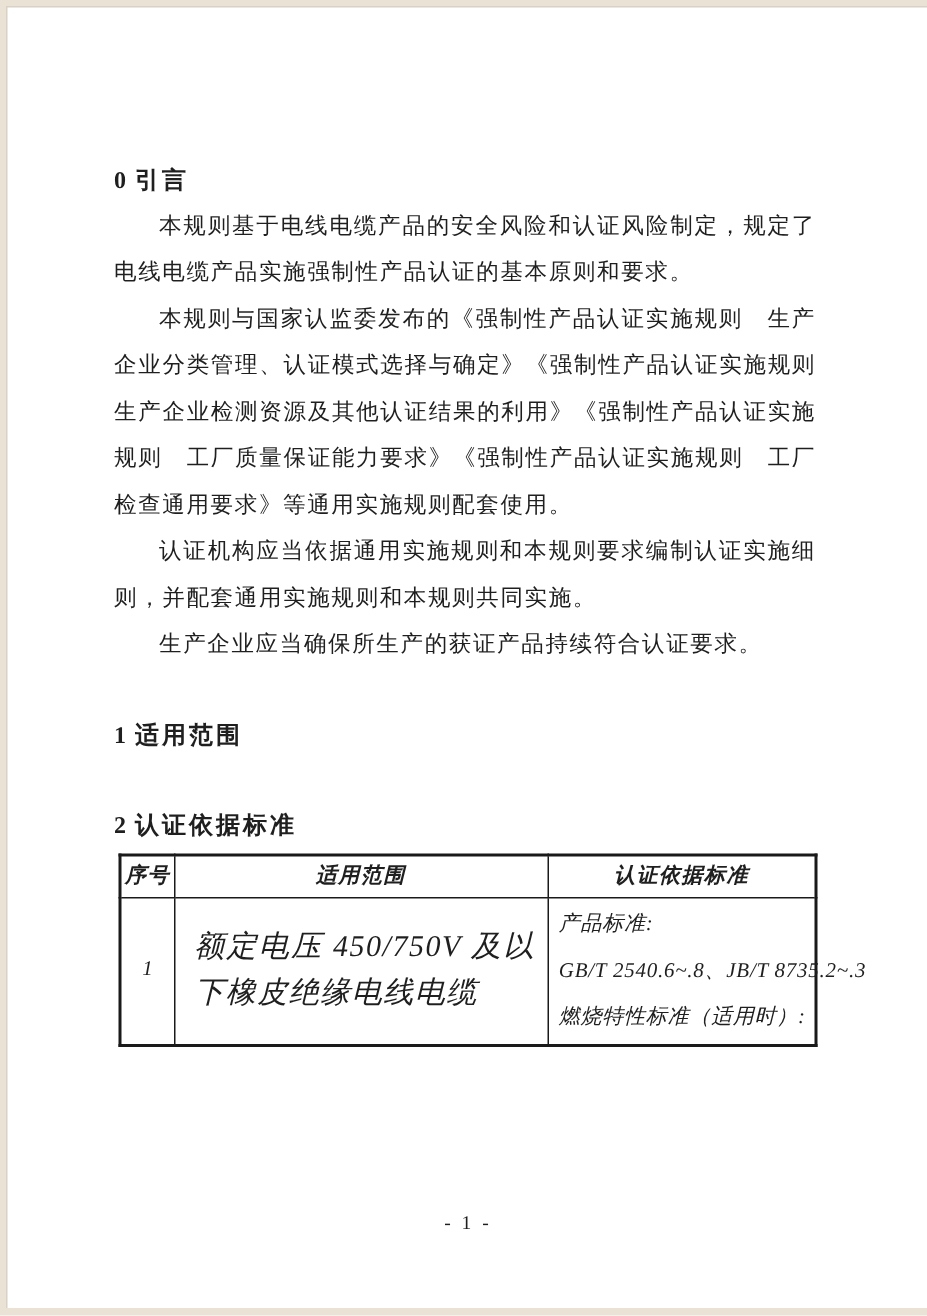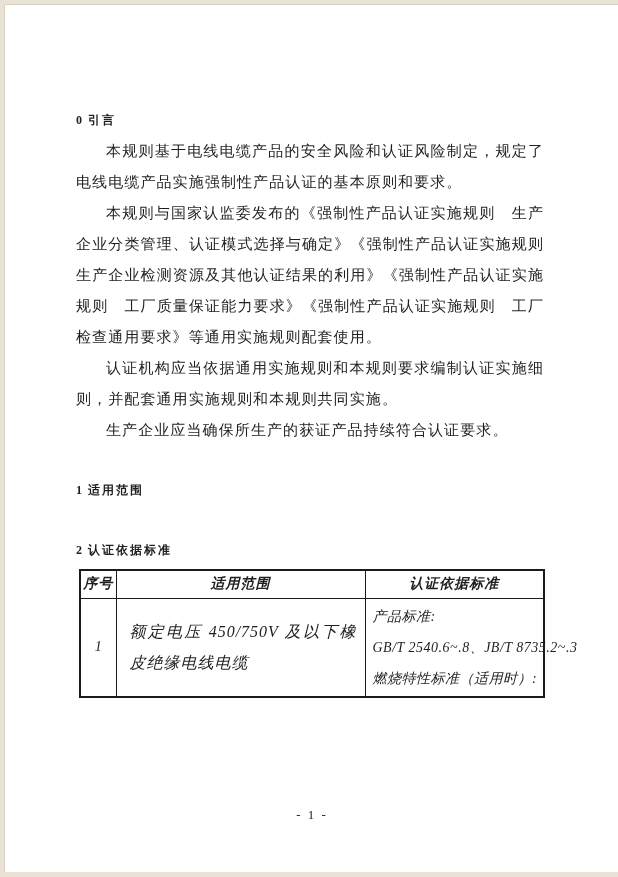--- a/index.html
+++ b/index.html
@@ -26,21 +26,21 @@
     border-left: 1px solid #d8d1c4;
     box-sizing: border-box;
   }
   .content {
     position: absolute;
     left: 71px;
     top: 100px;
     width: 468px;
   }
   .heading {
-    font-size: 12px;
+    font-size: 16px;
     font-weight: bold;
     line-height: 31px;
     letter-spacing: 2px;
     margin: 0;
   }
   .heading .hnum {
     letter-spacing: 6px;
   }
   .body-para {
     margin: 0;
@@ -82,21 +82,21 @@
     height: 28px;
     letter-spacing: 1px;
     padding: 0 2px;
   }
   .cell-no {
     text-align: center;
     font-size: 14px;
     vertical-align: middle;
   }
   .cell-cat {
-    font-size: 16px;
+    font-size: 20px;
     line-height: 31px;
     letter-spacing: 1px;
     padding: 2px 8px 2px 13px;
     vertical-align: middle;
     text-align: justify;
     height: 93px;
     margin-left: 12px;
   }
   .cell-std {
     font-size: 14px;

